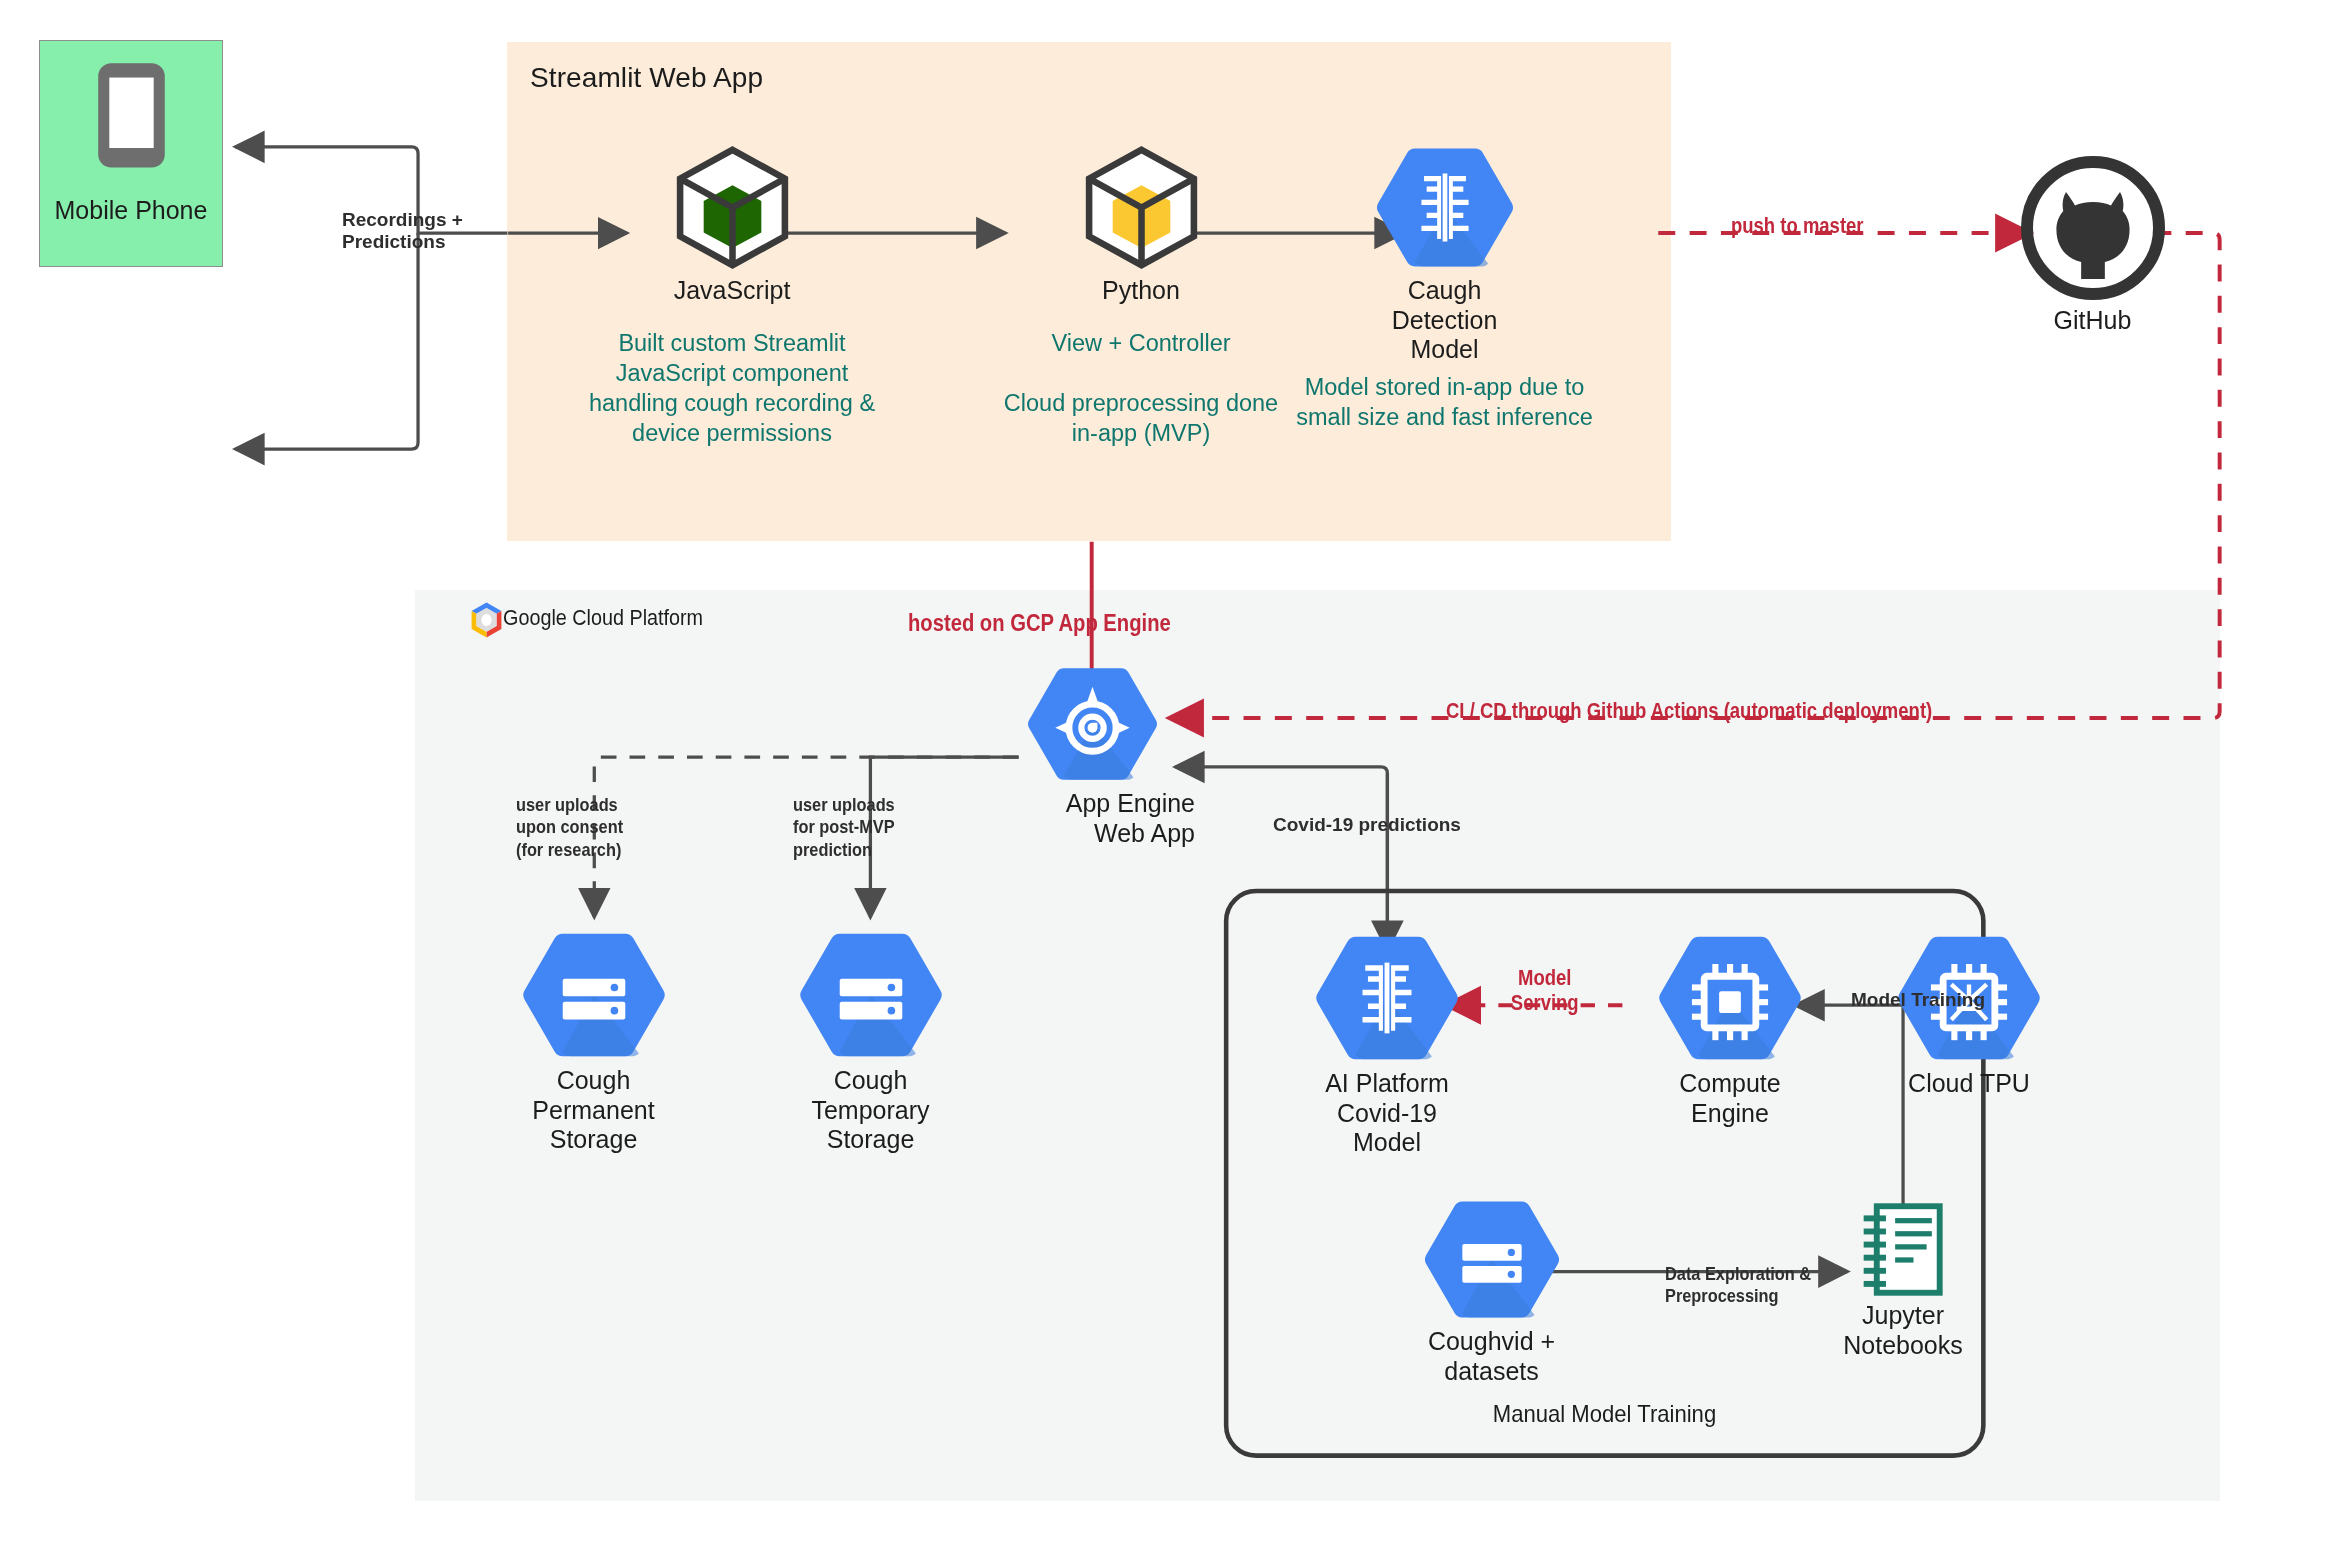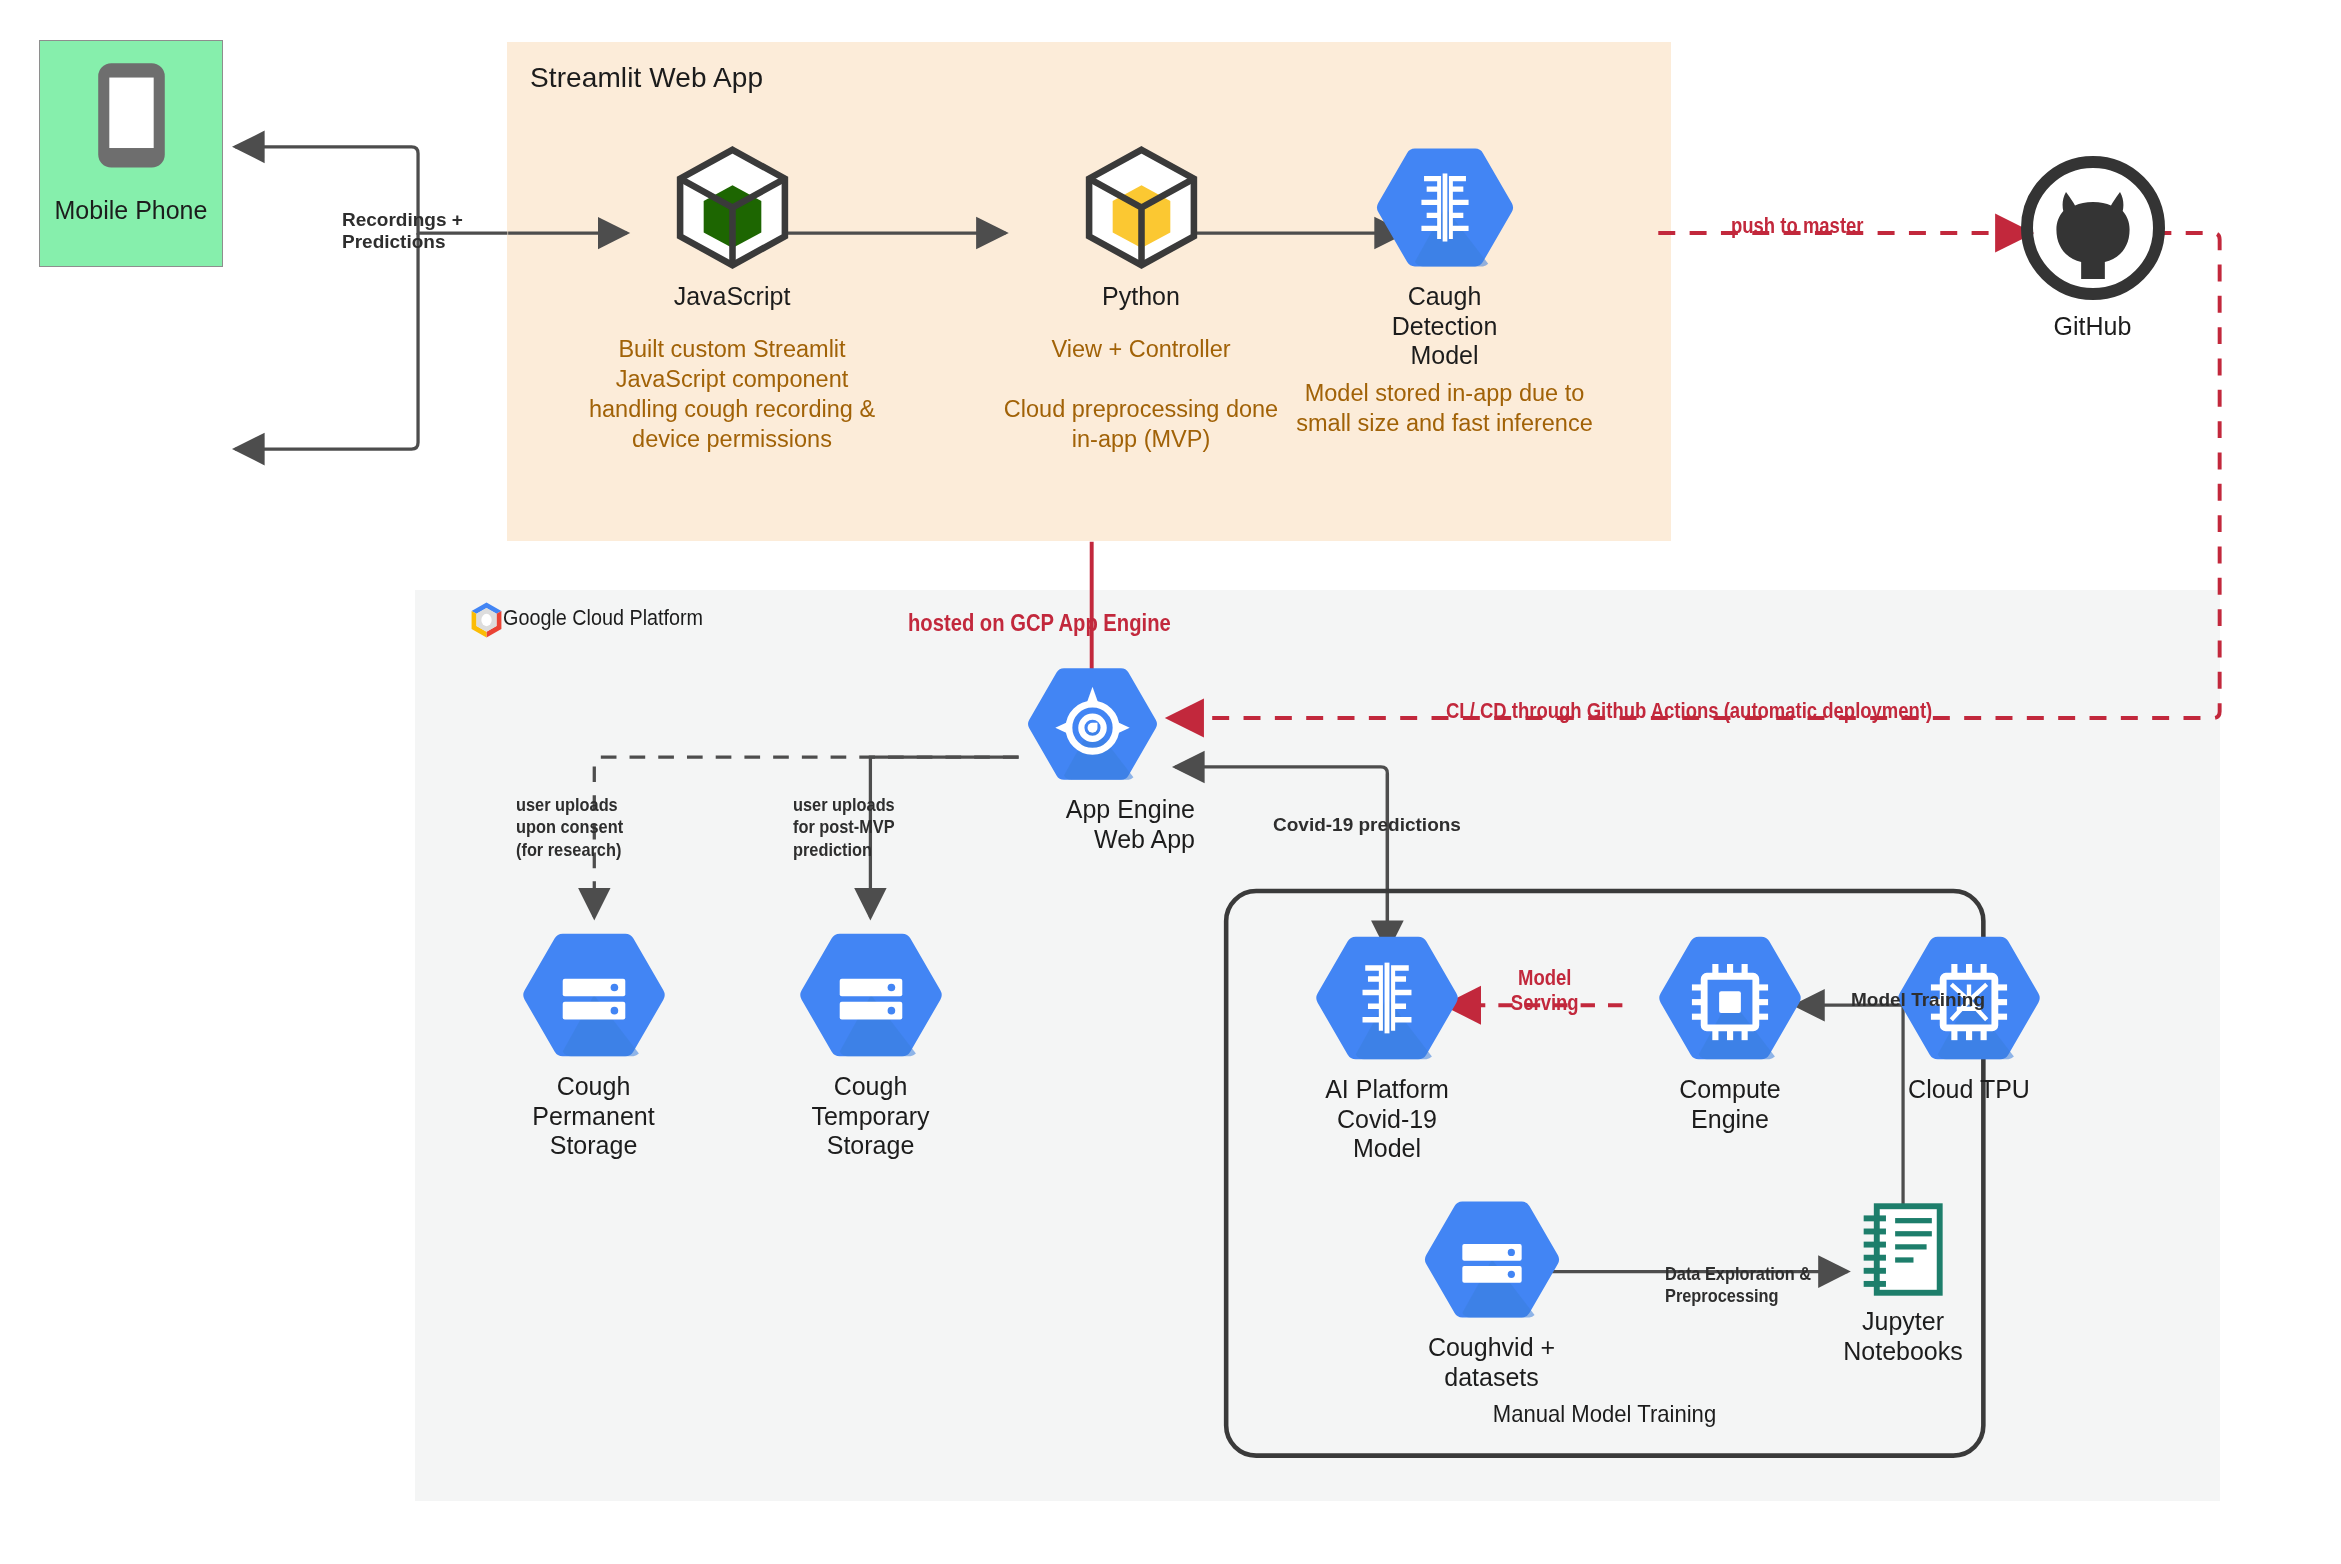--- a/index.html
+++ b/index.html
@@ -67,25 +67,25 @@
   .dev-phone .device-label { top: 155px; }
   .dev-laptop .device-label { top: 209px; }
 
   
   .node { position: absolute; text-align: center; }
   .node .node-label {
     font-size: 25px;
     color: #1c1c1c;
     line-height: 1.18;
     white-space: pre-line;
-    margin-top: 9px;
+    margin-top: 3px;
   }
   .node .node-desc {
     font-size: 23.5px;
-    color: #a16207;
+    color: #0f766e;
     line-height: 1.28;
     white-space: pre-line;
     margin-top: 22px;
   }
   .node-icon { display: block; margin: 0 auto; }
 
   
   .edge-label {
     position: absolute;
     font-weight: bold;

